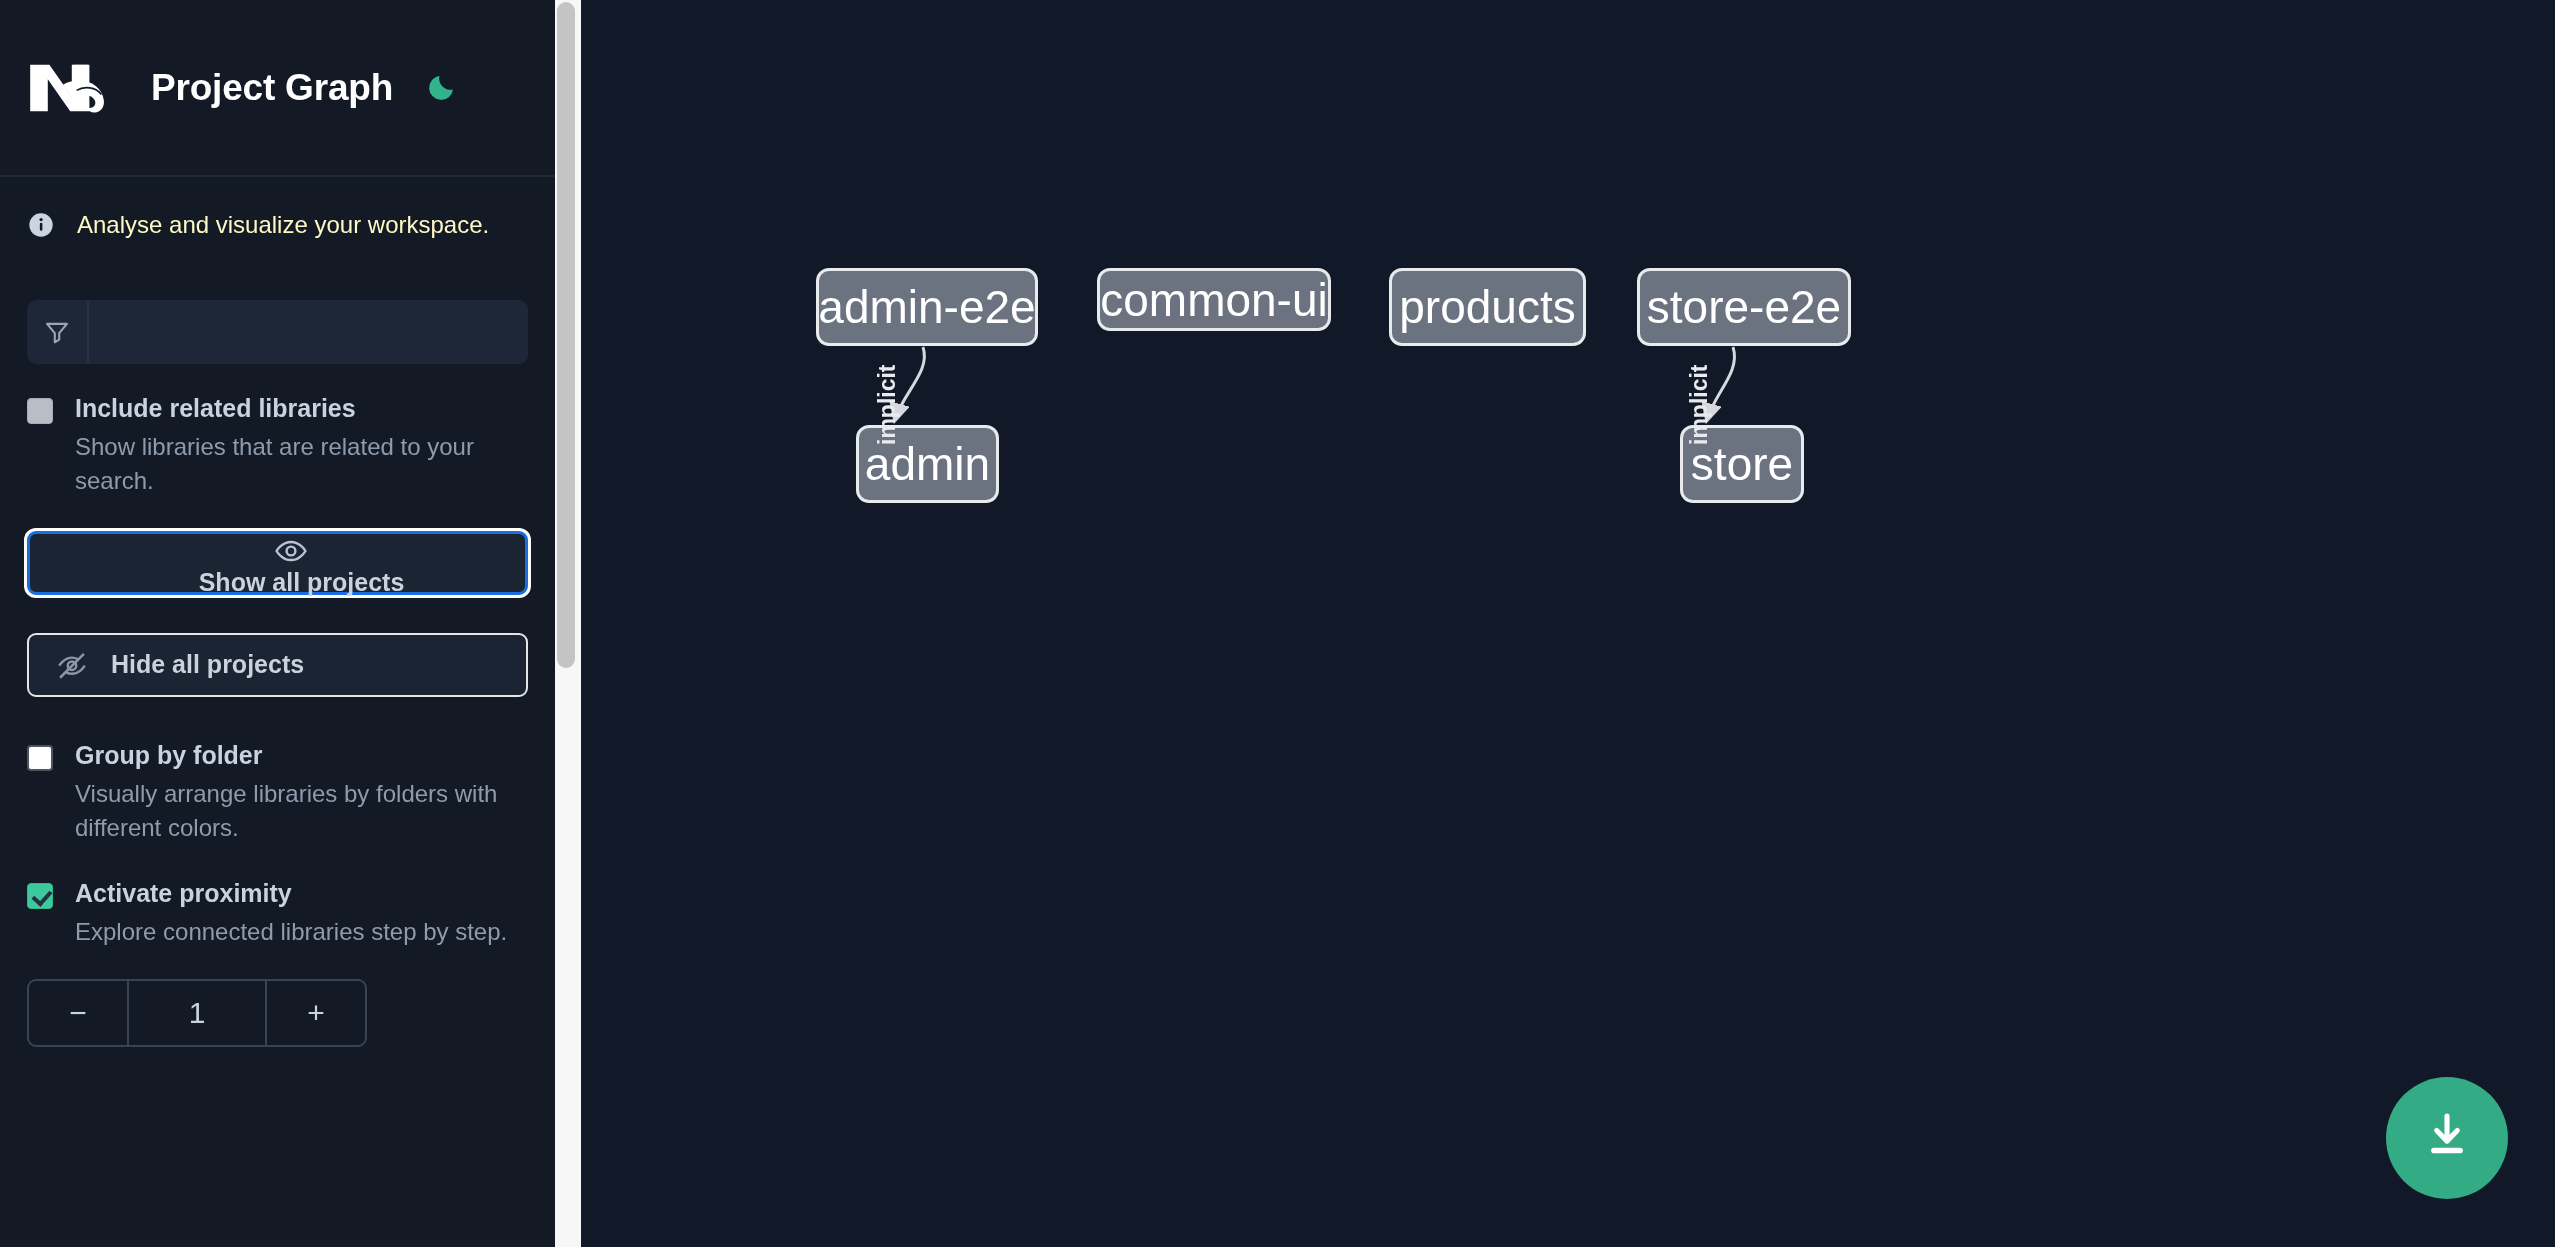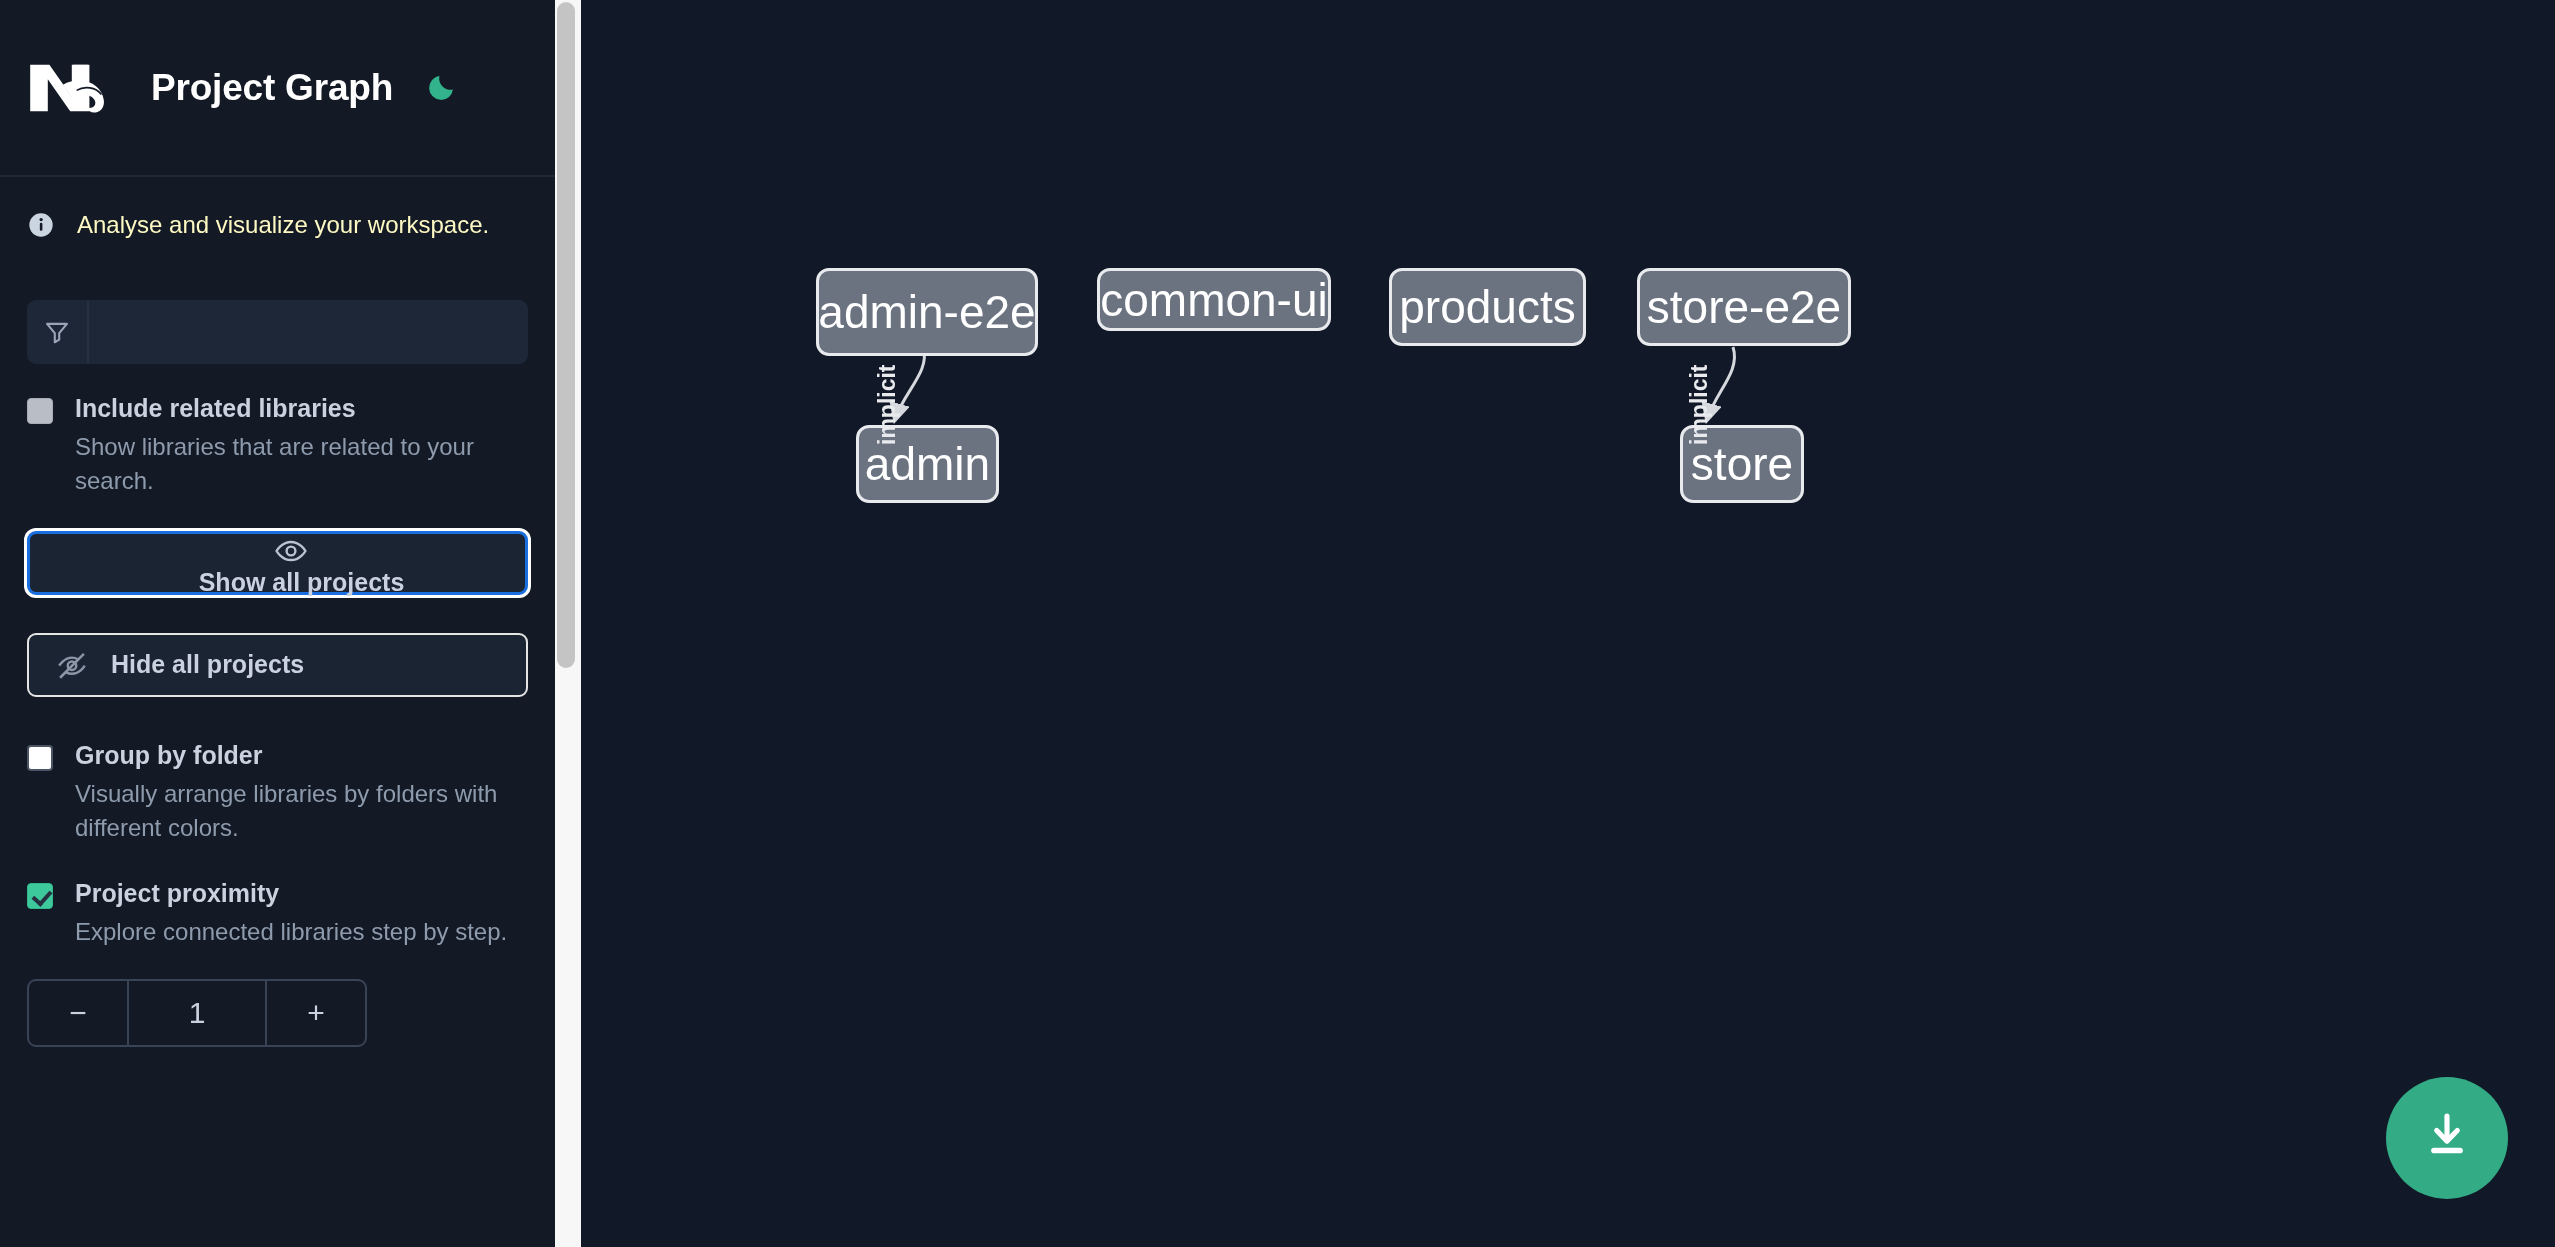--- a/index.html
+++ b/index.html
@@ -331,21 +331,21 @@
         <span class="chk white"></span>
         <span class="chk-texts">
           <span class="chk-label" style="display:block">Group by folder</span>
           <span class="chk-sub" style="display:block">Visually arrange libraries by folders with different colors.</span>
         </span>
       </div>
 
       <div class="chk-row" style="margin-top:34px">
         <span class="chk green"></span>
         <span class="chk-texts">
-          <span class="chk-label" style="display:block">Project proximity</span>
+          <span class="chk-label" style="display:block">Activate proximity</span>
           <span class="chk-sub" style="display:block">Explore connected libraries step by step.</span>
         </span>
       </div>
 
       <div class="stepper">
         <div class="stp-btn stp-minus">−</div>
         <div class="stp-val">1</div>
         <div class="stp-btn stp-plus">+</div>
       </div>
 
@@ -362,21 +362,21 @@
       <defs>
         <marker id="arrow" viewBox="0 0 10 10" refX="8" refY="5" markerWidth="7" markerHeight="7" orient="auto-start-reverse">
           <path d="M0 0 L10 5 L0 10 z" fill="#d5d9de"></path>
         </marker>
       </defs>
       <path d="M340 347 C 348 372 320 392 312 420" fill="none" stroke="#d5d9de" stroke-width="3" marker-end="url(#arrow)"></path>
       <path d="M1150 347 C 1158 372 1132 392 1124 420" fill="none" stroke="#d5d9de" stroke-width="3" marker-end="url(#arrow)"></path>
     </svg>
 
     <div id="nodes">
-        <div class="node" style="left: 233px; top: 268px; width: 222px; height: 88px;">admin-e2e</div>
+        <div class="node" style="left: 233px; top: 268px; width: 222px; height: 78px;">admin-e2e</div>
         <div class="node" style="left: 514px; top: 268px; width: 234px; height: 63px;">common-ui</div>
         <div class="node" style="left: 806px; top: 268px; width: 197px; height: 78px;">products</div>
         <div class="node" style="left: 1054px; top: 268px; width: 214px; height: 78px;">store-e2e</div>
         <div class="node" style="left: 273px; top: 425px; width: 143px; height: 78px;">admin</div>
         <div class="node" style="left: 1097px; top: 425px; width: 124px; height: 78px;">store</div>
       </div>
     <div id="edge-labels">
         <span class="edge-label" style="left: 318px; top: 418px;">implicit</span>
         <span class="edge-label" style="left: 1130px; top: 418px;">implicit</span>
       </div>

